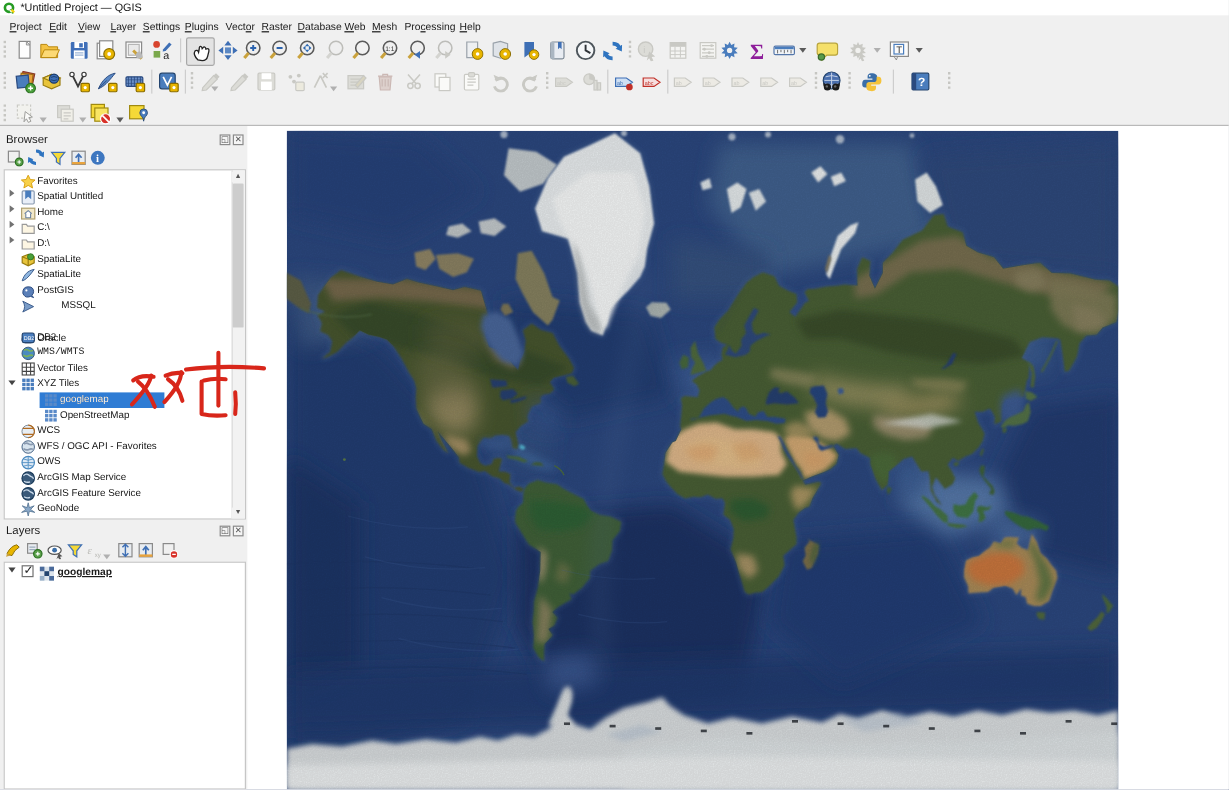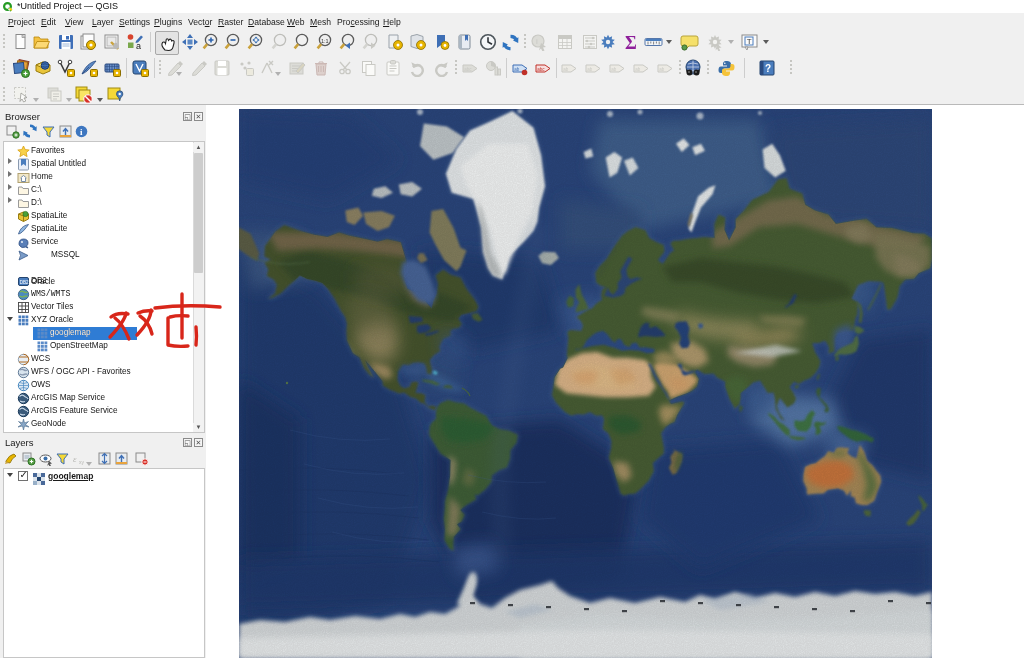--- a/index.html
+++ b/index.html
@@ -476,21 +476,21 @@
     <span class="abs" style="left:17px;top:0px"><svg width="13" height="13" viewBox="0 0 13 13">
         <path d="M1.5,11 C3,6 6,2.5 11.5,1.5 C8.5,5.5 6,9 3,10.5Z" fill="#8fb6e0" stroke="#3a5a8a" stroke-width=".8"></path>
       </svg></span>
     <span class="abs" style="left:31px;top:1px;">SpatiaLite</span>
   </span>
 <span class="trow abs" style="left:0px;top:236px;width:190px">
     <span class="abs" style="left:17px;top:0px"><svg width="13" height="13" viewBox="0 0 13 13">
         <path d="M2,8 q0,-5 4.5,-5 q4.5,0 4.5,4 q0,2 -1.5,3 l1.5,2 -2.5,-1 q-4,1.5 -5.5,-1 q-1,-1 -1,-2Z" fill="#5a7fb8" stroke="#2a4a80" stroke-width=".8"></path>
         <circle cx="5" cy="6" r=".9" fill="#fff"></circle>
       </svg></span>
-    <span class="abs" style="left:31px;top:1px;">Service</span>
+    <span class="abs" style="left:31px;top:1px;">PostGIS</span>
   </span>
 <span class="trow abs" style="left:0px;top:249px;width:190px">
     <span class="abs" style="left:17px;top:0px"><svg width="13" height="13" viewBox="0 0 13 13">
         <path d="M2,2 L11,6.5 L2,11 Q5,6.5 2,2Z" fill="#7a9cc8" stroke="#3a5a8a" stroke-width=".8"></path>
       </svg></span>
     <span class="abs" style="left:31px;top:1px;padding-left:20px;">MSSQL</span>
   </span>
 <span class="trow abs" style="left:0px;top:276px;width:190px">
     <span class="abs" style="left:17px;top:0px"><svg width="13" height="13" viewBox="0 0 13 13">
         <rect x="1.5" y="4" width="10" height="5.5" rx="2.7" fill="#2a3f6a" stroke="#162a4a"></rect>
@@ -528,21 +528,21 @@
           <rect x="5" y="1.5" width="2.8" height="2.8"></rect>
           <rect x="8.5" y="1.5" width="2.8" height="2.8"></rect>
           <rect x="1.5" y="5" width="2.8" height="2.8"></rect>
           <rect x="5" y="5" width="2.8" height="2.8"></rect>
           <rect x="8.5" y="5" width="2.8" height="2.8"></rect>
           <rect x="1.5" y="8.5" width="2.8" height="2.8"></rect>
           <rect x="5" y="8.5" width="2.8" height="2.8"></rect>
           <rect x="8.5" y="8.5" width="2.8" height="2.8"></rect>
         </g>
       </svg></span>
-    <span class="abs" style="left:31px;top:1px;">XYZ Oracle</span>
+    <span class="abs" style="left:31px;top:1px;">XYZ Tiles</span>
   </span>
 <span class="abs" style="left:33px;top:327px;width:104px;height:13px;background:#2f7cd4"></span>
 <span class="trow abs" style="left:0px;top:327px;width:190px">
     <span class="abs" style="left:36px;top:0px"><svg width="13" height="13" viewBox="0 0 13 13">
         <g fill="#5a8ac8">
           <rect x="1.5" y="1.5" width="2.8" height="2.8"></rect>
           <rect x="5" y="1.5" width="2.8" height="2.8"></rect>
           <rect x="8.5" y="1.5" width="2.8" height="2.8"></rect>
           <rect x="1.5" y="5" width="2.8" height="2.8"></rect>
           <rect x="5" y="5" width="2.8" height="2.8"></rect>

